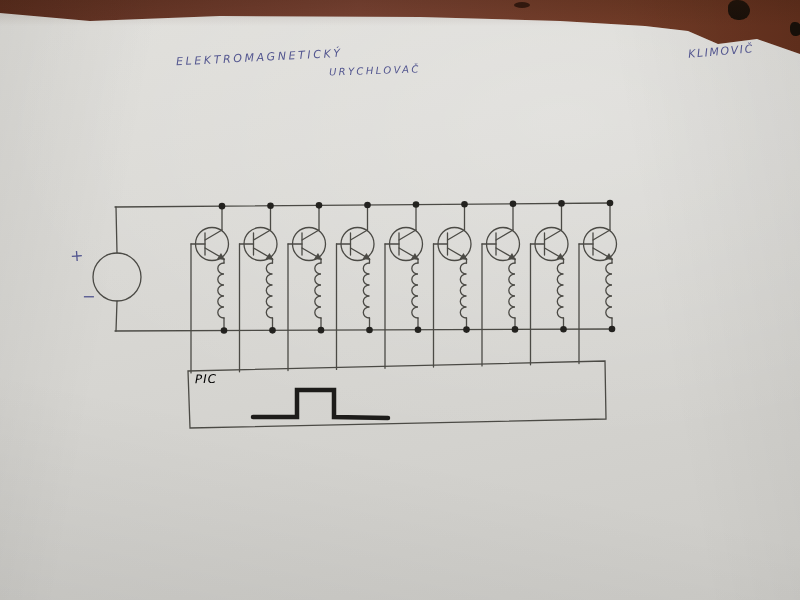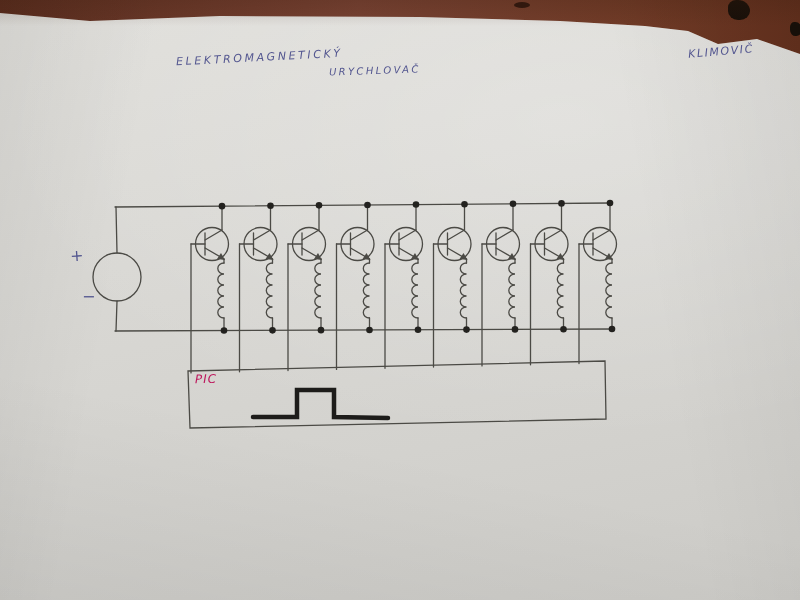--- a/index.html
+++ b/index.html
@@ -217,15 +217,15 @@
           <polyline fill="none" stroke="#1d1c1a" stroke-width="4.5" stroke-linecap="round" stroke-linejoin="miter" points="253,417 297,417 297,390 334,390 334,417 388,418"></polyline>
         </g>
       </g>
   </svg>
 
   <div class="hand title1" style="color: rgb(84, 87, 144);">ELEKTROMAGNETICKÝ</div>
   <div class="hand title2" style="color: rgb(84, 87, 144);">URYCHLOVAČ</div>
   <div class="hand author" style="color: rgb(84, 87, 144);">KLIMOVIČ</div>
   <div class="hand plus" style="color: rgb(84, 87, 144);">+</div>
   <div class="hand minus" style="color: rgb(84, 87, 144);">−</div>
-  <div class="hand piclabel" style="color: #be185d;">PIC</div>
+  <div class="hand piclabel" style="color: #000000;">PIC</div>
 
 </div>
 
 </body></html>

